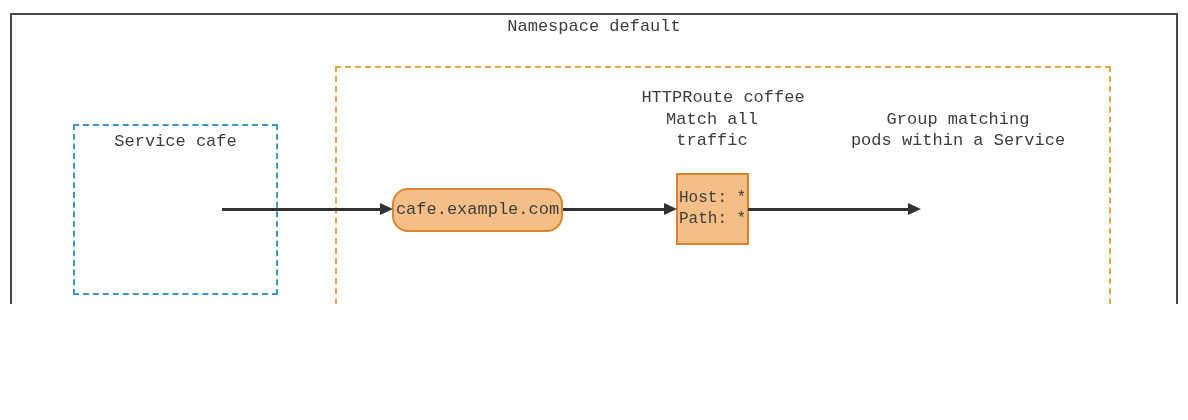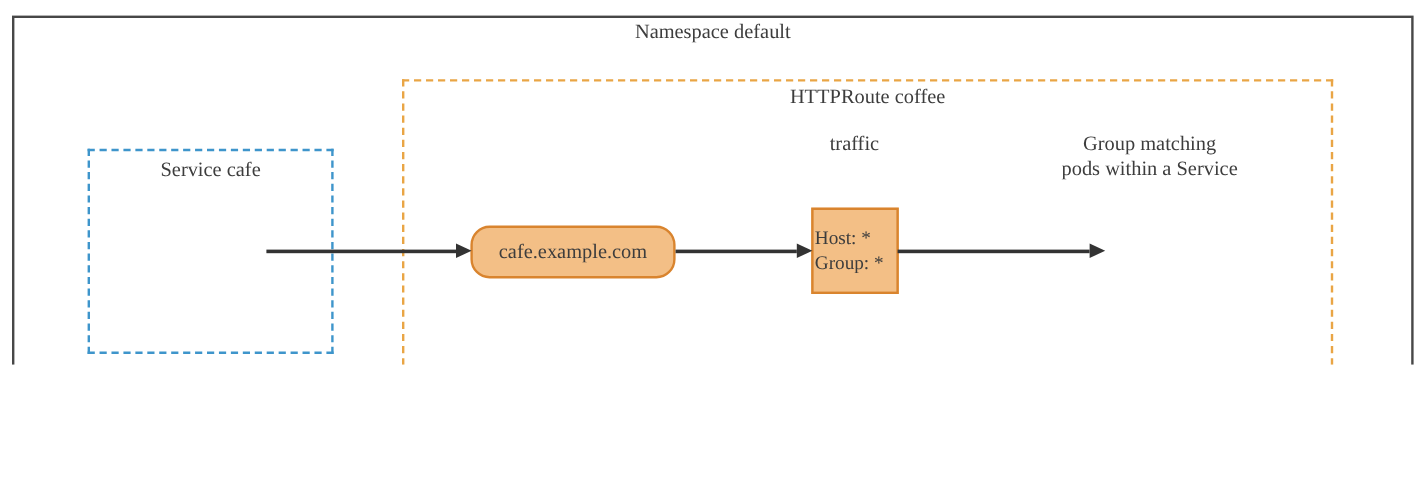--- a/index.html
+++ b/index.html
@@ -1,21 +1,21 @@
 <!DOCTYPE html>
 <html style="--namespace-border: #474747; --gateway-dash: #3e95cb; --route-dash: #e9a545; --blue-node-fill: #b3d8e8; --blue-node-border: #357fb2; --orange-node-fill: #f3bf86; --orange-node-border: #d9842e; --text: #3d3d3d; --arrow: #333333;"><head>
 <meta charset="utf-8">
 <style>
   html, body { margin: 0; padding: 0; background: #ffffff; }
   .canvas {
     position: relative;
     width: 1188px;
     height: 304px;
     background: #ffffff;
-    font-family: Liberation Serif, serif;
+    font-family: Liberation Mono, monospace;
     color: var(--text, #3d3d3d);
     overflow: hidden;
   }
   .canvas * { box-sizing: border-box; }
 
   .namespace-box {
     position: absolute;
     left: 10px; top: 13px;
     width: 1168px; height: 393px;
     border: 2px solid var(--namespace-border, #474747);
@@ -44,21 +44,21 @@
   }
 
   .route-box {
     position: absolute;
     left: 335px; top: 66px;
     width: 776px; height: 289px;
     border: 2px dashed var(--route-dash, #e9a545);
   }
   .route-title {
     position: absolute;
-    left: 0; top: 2px; width: 100%;
+    left: 0; top: 19px; width: 100%;
     text-align: center;
     font-size: 17px;
     line-height: 22px;
   }
 
   .node {
     position: absolute;
     display: flex;
     flex-direction: column;
     align-items: center;
@@ -121,36 +121,37 @@
 
   <div class="gateway-box">
     <div class="gateway-title">Service cafe</div>
   </div>
 
   <div class="route-box">
     <div class="route-title">HTTPRoute coffee</div>
   </div>
 
   <div class="annotation annotation-match">
+    <span>Match all</span>
     <span>traffic</span>
   </div>
 
   <div class="annotation annotation-backend">
     <span>Group matching</span>
     <span>pods within a Service</span>
   </div>
 
 
   <div class="node orange node-hostname">
     <span>cafe.example.com</span>
   </div>
 
   <div class="node orange node-match">
     <span>Host: *</span>
-    <span>Group: *</span>
+    <span>Path: *</span>
   </div>
 
 
   <div class="arrow arrow-1"></div>
   <div class="arrow arrow-2"></div>
   <div class="arrow arrow-3"></div>
 
 </div>
 
 </body></html>

